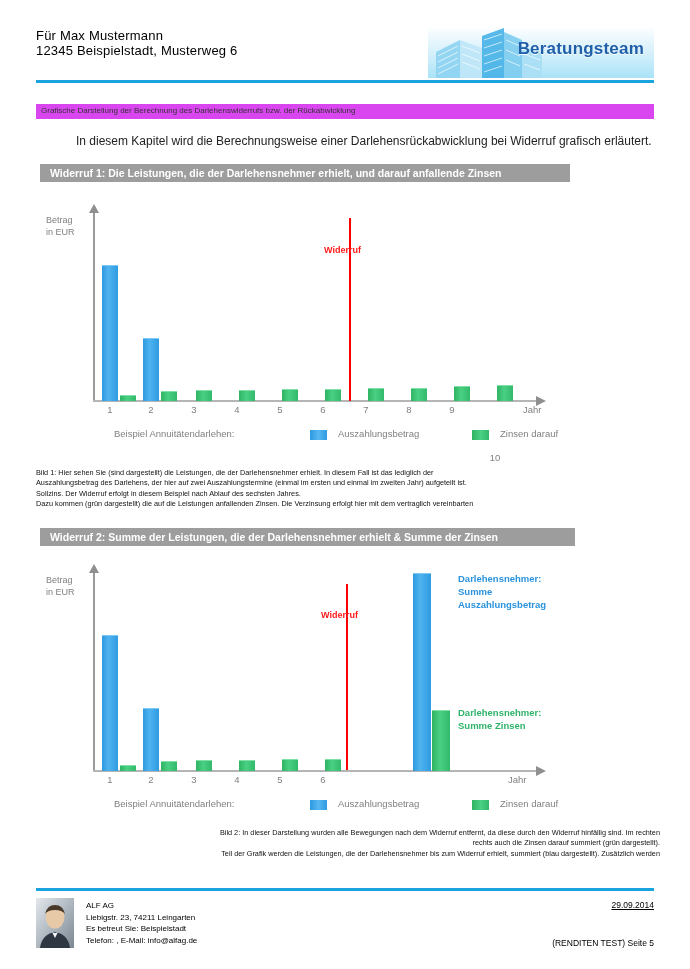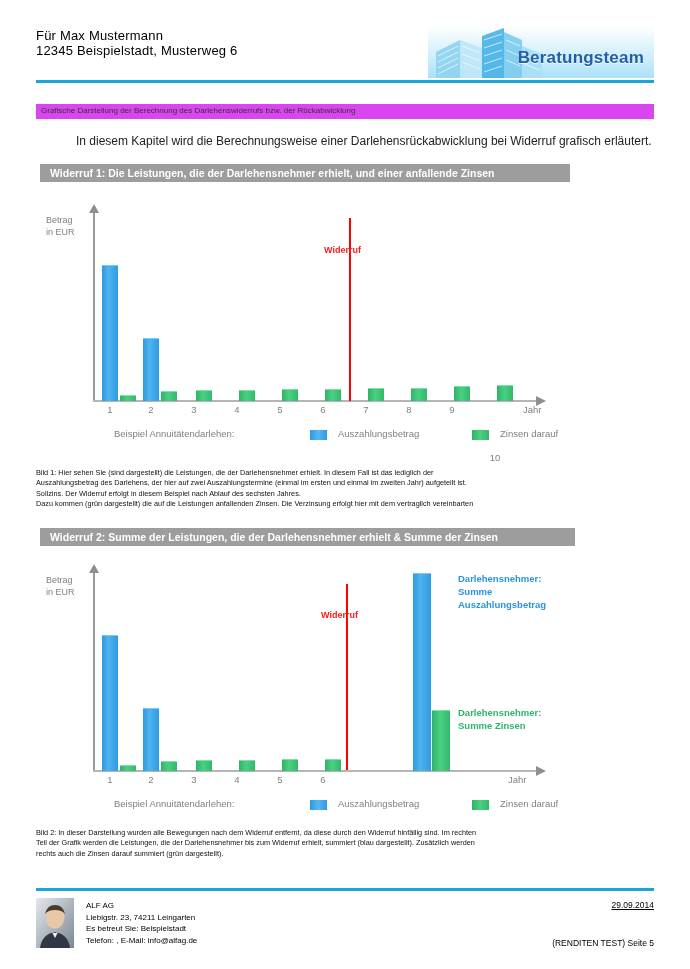--- a/index.html
+++ b/index.html
@@ -49,21 +49,21 @@
   }
   .logo-build {
     position: absolute;
     left: 2px; top: 0;
     width: 120px; height: 52px;
     overflow: hidden;
   }
   .logo-text {
     position: absolute;
     right: 10px;
-    top: 22px;
+    top: 13px;
     font-size: 17px;
     font-weight: bold;
     color: #1f5fa8;
     letter-spacing: 0.2px;
     text-shadow: 0 1px 0 rgba(255,255,255,0.85);
   }
   .hrule {
     position: absolute;
     left: 36px; top: 80px;
     width: 618px; height: 3px;
@@ -231,21 +231,21 @@
   .caption {
     position: absolute;
     left: 36px;
     width: 624px;
     font-size: 7.3px;
     line-height: 10.3px;
     color: #111;
     white-space: nowrap;
   }
   #cap1 { top: 468px; }
-  #cap2 { top: 828px; }
+  #cap2 { top: 828px; text-align: right; }
   .caption div { white-space: nowrap; }
 
   
   .foot-rule {
     position: absolute;
     left: 36px; top: 888px;
     width: 618px; height: 3px;
     background: #1ba3dd;
   }
   .avatar {
@@ -324,21 +324,21 @@
       <div class="logo-text">Beratungsteam</div>
     </div>
   </div>
   <div class="hrule"></div>
 
   <div class="subbar">
     <span>Grafische Darstellung der Berechnung des Darlehenswiderrufs bzw. der Rückabwicklung</span>
   </div>
   <div class="intro">In diesem Kapitel wird die Berechnungsweise einer Darlehensrückabwicklung bei Widerruf grafisch erläutert.</div>
 
-  <div class="sec-head" id="sec1">Widerruf 1: Die Leistungen, die der Darlehensnehmer erhielt, und einer anfallende Zinsen</div>
+  <div class="sec-head" id="sec1">Widerruf 1: Die Leistungen, die der Darlehensnehmer erhielt, und darauf anfallende Zinsen</div>
 
   <div class="chart" id="chart1">
 
     <div class="ylabel" style="top:18px;">
       <div>Betrag</div>
       <div>in EUR</div>
     </div>
     <div class="yaxis" style="left:57px; top:16px; height:190px;"></div>
     <div class="yarrow" style="left:53px; top:8px;"></div>
 
@@ -444,22 +444,22 @@
       <div class="legend-title">Beispiel Annuitätendarlehen:</div>
       <div class="legend-sw blue" style="left:196px;"></div>
       <div class="legend-lb" style="left:224px;">Auszahlungsbetrag</div>
       <div class="legend-sw green" style="left:358px;"></div>
       <div class="legend-lb" style="left:386px;">Zinsen darauf</div>
     </div>
   </div>
 
   <div class="caption" id="cap2">
     <div>Bild 2: In dieser Darstellung wurden alle Bewegungen nach dem Widerruf entfernt, da diese durch den Widerruf hinfällig sind. Im rechten</div>
+    <div>rechts auch die Zinsen darauf summiert (grün dargestellt).</div>
     <div>Teil der Grafik werden die Leistungen, die der Darlehensnehmer bis zum Widerruf erhielt, summiert (blau dargestellt). Zusätzlich werden</div>
-    <div>rechts auch die Zinsen darauf summiert (grün dargestellt).</div>
   </div>
 
   <div class="foot-rule"></div>
 
   <div class="avatar">
     <svg width="38" height="50" viewBox="0 0 38 50">
       <rect x="0" y="0" width="38" height="50" fill="#b9c2cb"></rect>
       <rect x="0" y="0" width="38" height="50" fill="url(#g1)"></rect>
       <defs>
         <linearGradient id="g1" x1="0" y1="0" x2="1" y2="1">

